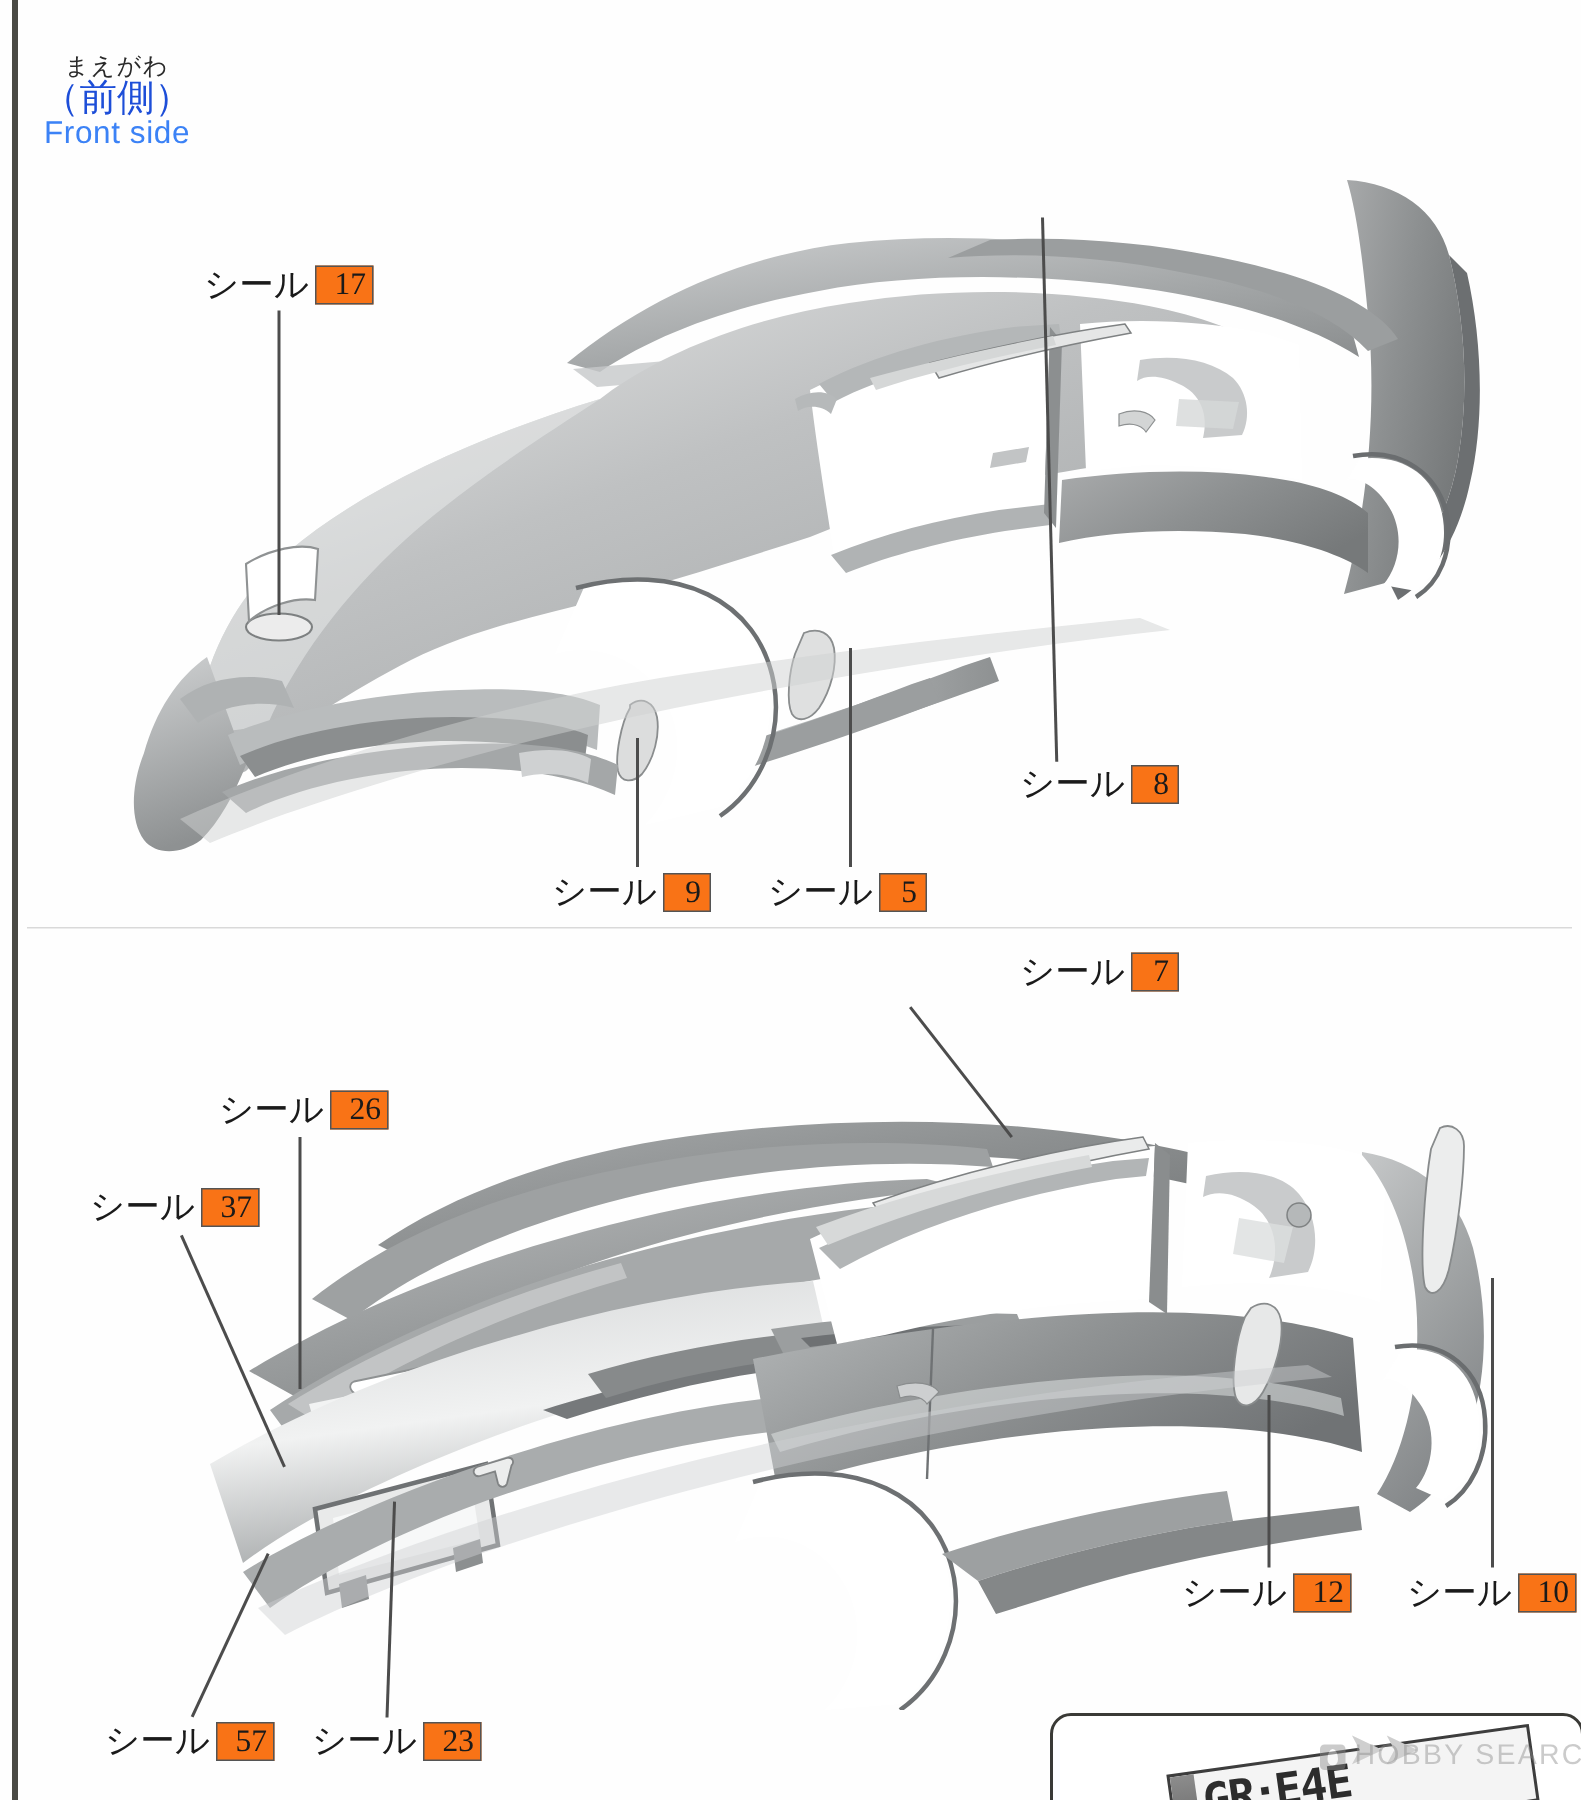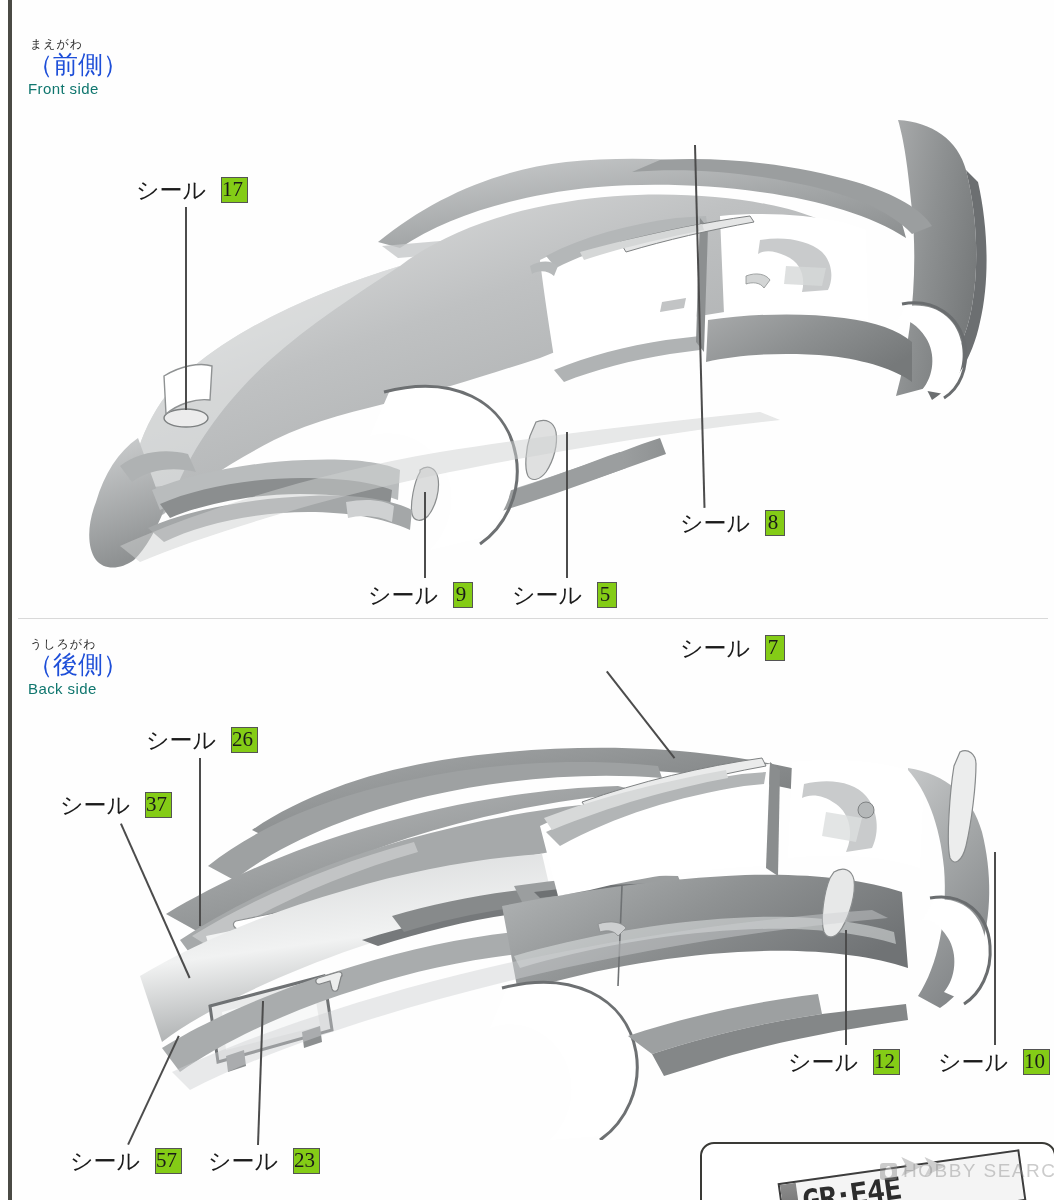--- a/index.html
+++ b/index.html
@@ -36,67 +36,68 @@
     height: 1px;
     background: #d9d9d9;
   }
 
   
   .sect-head {
     position: absolute;
     text-align: left;
   }
   .furigana {
-    font-size: 12px;
+    font-size: 16px;
     color: #2a2a2a;
     letter-spacing: 1px;
     line-height: 13px;
-    margin-left: 2px;
+    margin-left: 15px;
     white-space: nowrap;
   }
   .jp-title {
     font-size: 25px;
     color: #1d4ed8;
     line-height: 28px;
     white-space: nowrap;
     font-family: "DejaVu Sans", sans-serif;
   }
   .en-title {
-    font-size: 15px;
-    color: #0f766e;
+    font-size: 21px;
+    color: #3b82f6;
     line-height: 20px;
     letter-spacing: 0.4px;
     white-space: nowrap;
+    text-align: center;
   }
 
   
   .callout {
     position: absolute;
     display: flex;
     align-items: flex-start;
-    gap: 15px;
+    gap: 4px;
     white-space: nowrap;
   }
   .callout .ctext {
     font-size: 23px;
     color: #1a1a1a;
     font-family: "DejaVu Sans", sans-serif;
     letter-spacing: 0px;
     line-height: 26px;
   }
   .callout .cnum {
     font-size: 21px;
     color: #1a1a1a;
     border: 1.5px solid #545454;
-    padding: 0px 4px 1px 0;
+    padding: 0px 4px 1px 12px;
     line-height: 23px;
     min-width: 14px;
     text-align: center;
     font-family: "Liberation Serif", serif;
-    background: #84cc16;
+    background: #f97316;
   }
 
   
   .leader {
     position: absolute;
     background: #4c4c4c;
     transform-origin: 0 0;
   }
 
   
@@ -334,25 +335,20 @@
     <span class="cnum">9</span>
   </div>
   <div class="leader" style="left:424px; top:492px; width:1.6px; height:86px;"></div>
 
   <div class="callout" style="left:512px; top:582px;">
     <span class="ctext">シール</span>
     <span class="cnum">5</span>
   </div>
   <div class="leader" style="left:566px; top:432px; width:1.6px; height:146px;"></div>
 
-  <div class="sect-head" style="left:28px; top:638px;">
-    <div class="furigana">うしろがわ</div>
-    <div class="jp-title">（後側）</div>
-    <div class="en-title">Back side</div>
-  </div>
 
   <div class="car" style="left:62px; top:700px;">
     <svg width="960" height="440" viewBox="0 0 960 440" xmlns="http://www.w3.org/2000/svg">
       <defs>
         <linearGradient id="rb1" x1="0" y1="0" x2="0.4" y2="1">
           <stop offset="0" stop-color="#c6c8c9"></stop>
           <stop offset="0.5" stop-color="#a3a6a7"></stop>
           <stop offset="1" stop-color="#85888a"></stop>
         </linearGradient>
         <linearGradient id="rb2" x1="0" y1="0" x2="1" y2="0.5">

